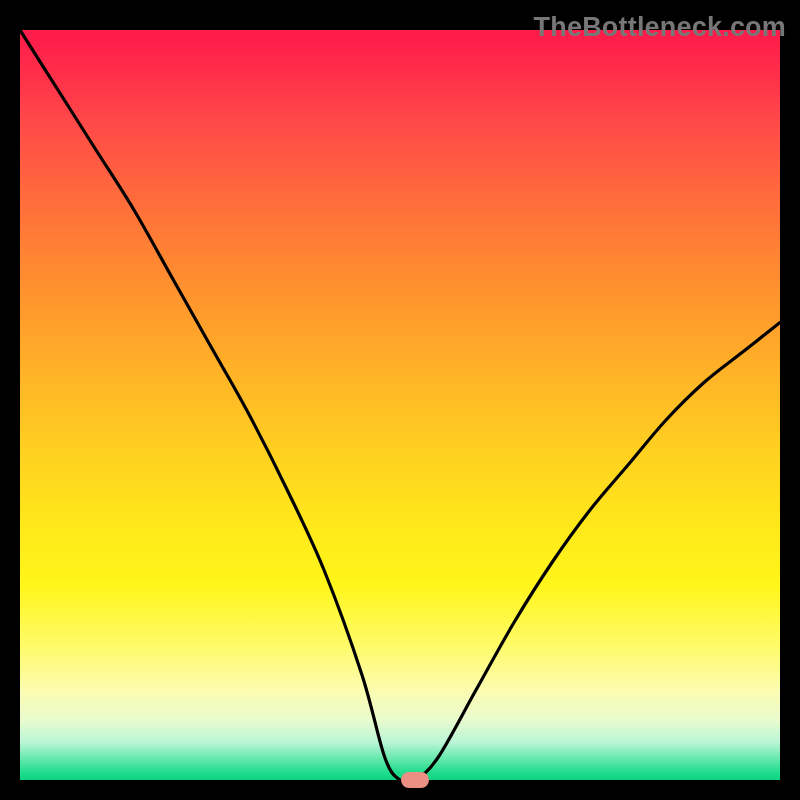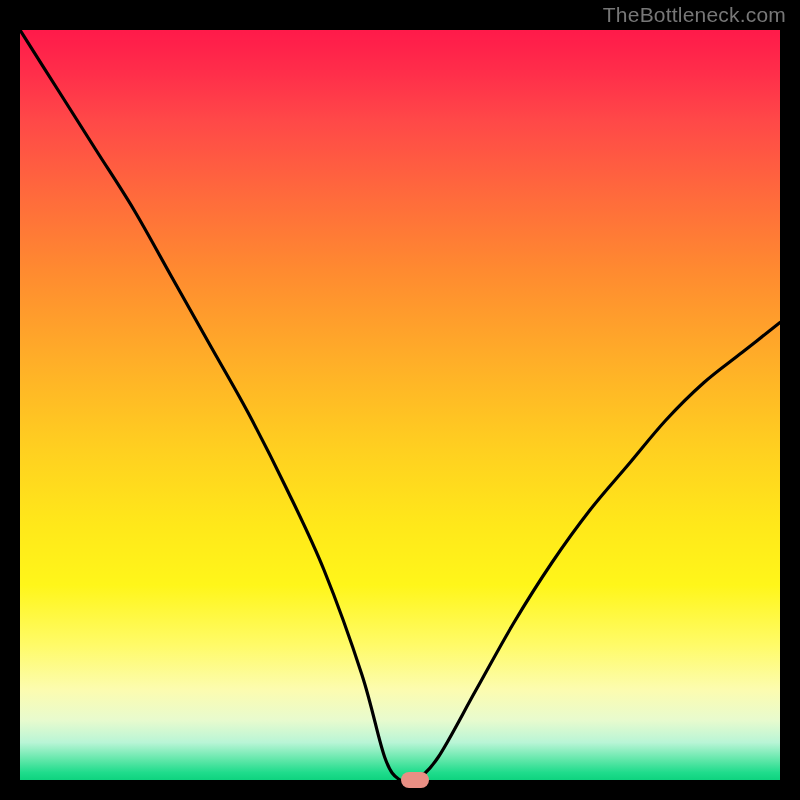--- a/index.html
+++ b/index.html
@@ -12,25 +12,25 @@
     font-family: Arial, Helvetica, sans-serif;
   }
   .frame {
     position: relative;
     width: 800px;
     height: 800px;
     background: #000;
   }
   .watermark {
     position: absolute;
-    top: 3px;
+    top: 12px;
     right: 14px;
     color: #777;
-    font-size: 21px;
-    font-weight: 400;
+    font-size: 27px;
+    font-weight: 700;
     letter-spacing: 0.2px;
     z-index: 10;
   }
   .plot-area {
     position: absolute;
     left: 20px;
     top: 30px;
     width: 760px;
     height: 750px;
   }

